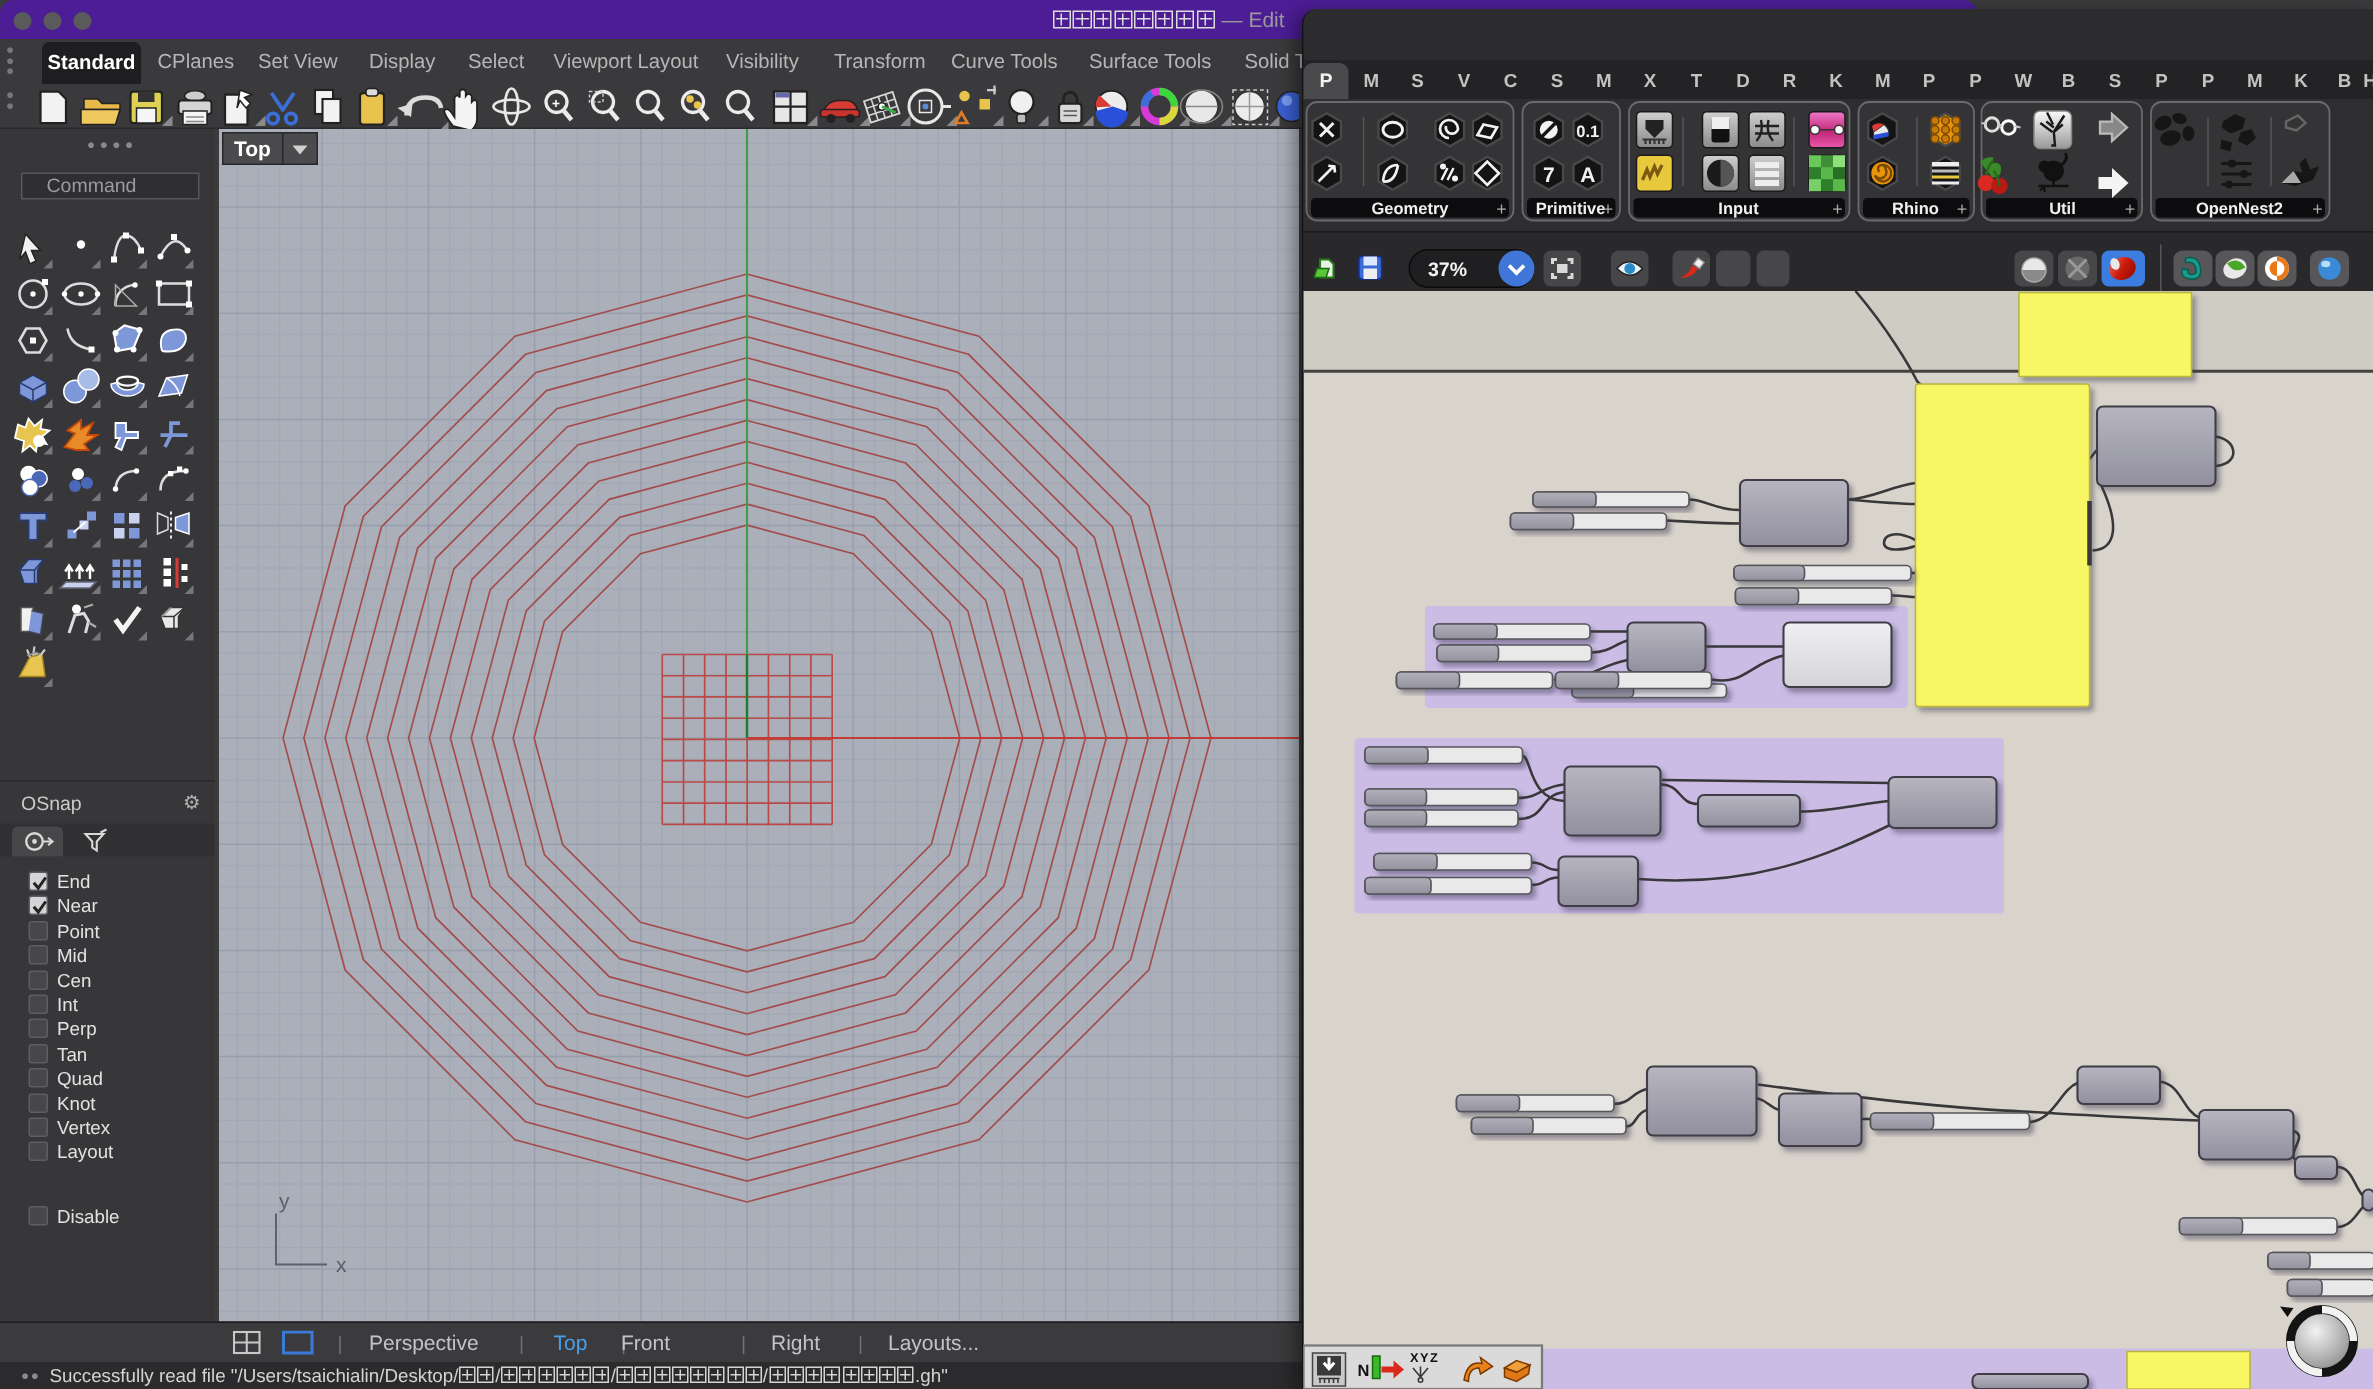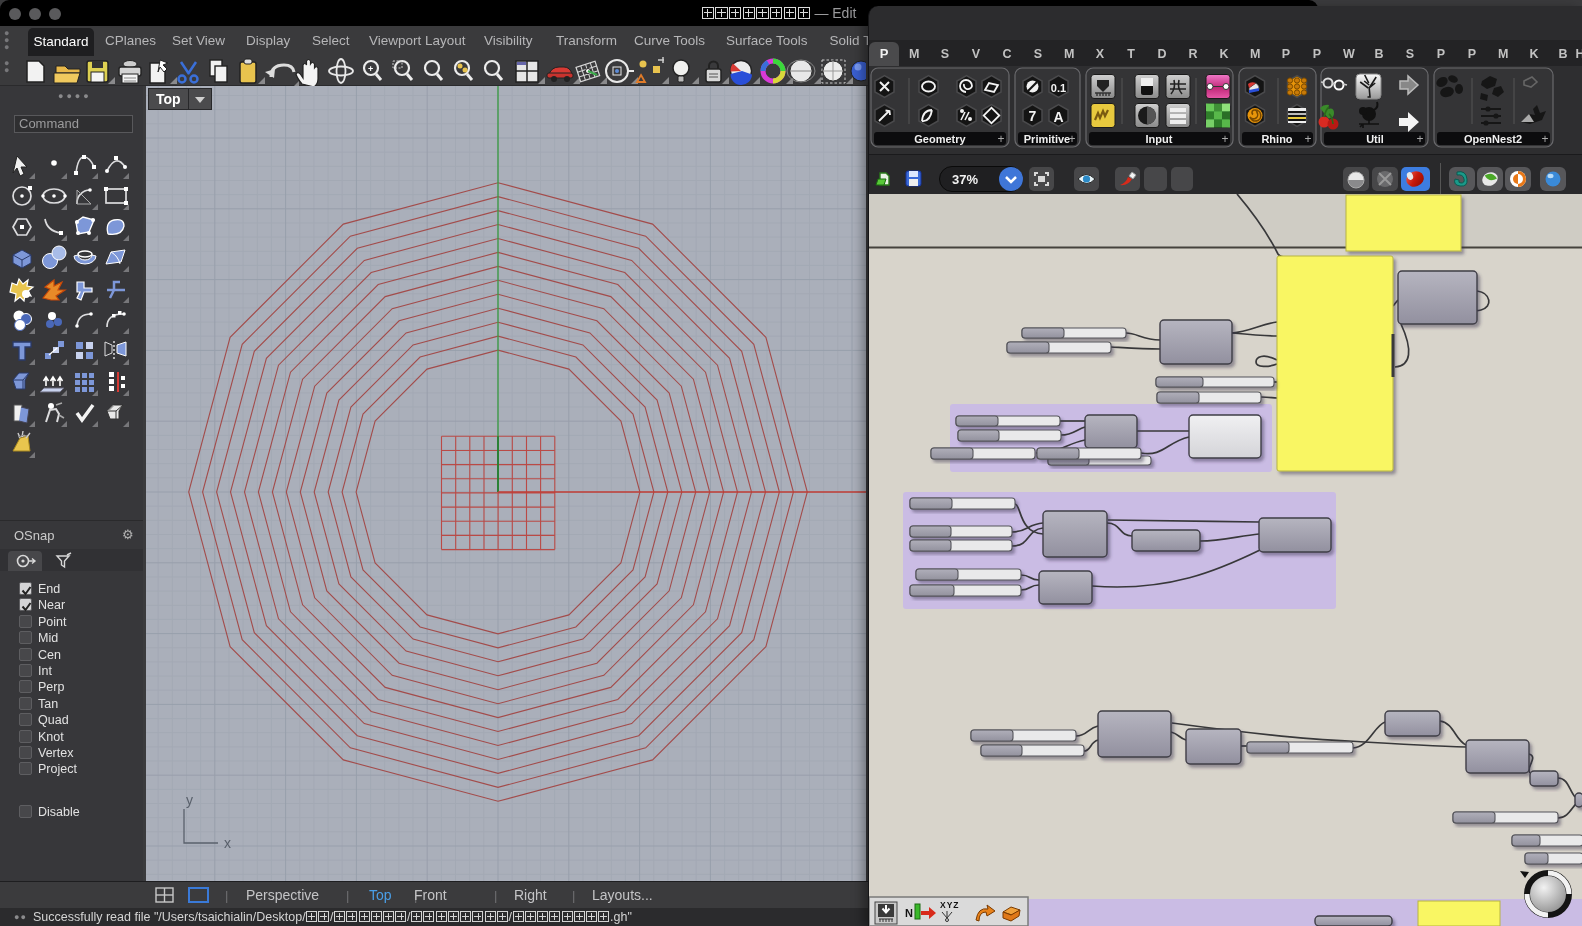--- a/index.html
+++ b/index.html
@@ -10,30 +10,30 @@
 .ghl{position:absolute;top:7px;width:10px;text-align:center;color:#c2c2c2;font-size:12.5px;font-weight:bold}
 .ghtab{position:absolute;top:2px;width:30px;height:24px;background:#4a4a4c;border-radius:6px 6px 0 0;text-align:center;color:#f2f2f2;font-size:13px;font-weight:bold;line-height:24px}
 .osrow{position:absolute;left:19px;height:15px}
 .cb{display:inline-block;width:13px;height:13px;background:#47474a;border:1px solid #5e5e61;border-radius:2px;vertical-align:middle}
 .cb.on{background:#d4d4d6}
 .oslbl{color:#e2e2e2;font-size:12.5px;margin-left:6px;vertical-align:middle}
 .vptab{color:#c4c4c6;font-size:14px;position:absolute;top:5px}
 .sep{color:#707072;font-size:13px;position:absolute;top:6px}
 </style></head><body>
 
-<div class="abs" style="left:0;top:0;width:1318px;height:26px;background:#000000;border-radius:9px 9px 0 0">
+<div class="abs" style="left:0;top:0;width:1318px;height:26px;background:#4c1d95;border-radius:9px 9px 0 0">
   <span class="tl" style="left:9px;background:#5a5a5c"></span>
   <span class="tl" style="left:29px;background:#5a5a5c"></span>
   <span class="tl" style="left:49px;background:#5a5a5c"></span>
   <div class="abs" style="left:701px;top:5px;color:#dcdcdc;font-size:14px;font-weight:bold;white-space:nowrap"><i class="cjk"></i><i class="cjk"></i><i class="cjk"></i><i class="cjk"></i><i class="cjk"></i><i class="cjk"></i><i class="cjk"></i><i class="cjk"></i><span style="color:#9a9a9c;font-weight:normal">&nbsp;—&nbsp;Edit</span></div>
 </div>
 
 <div class="abs" style="left:0;top:26px;width:1582px;height:30px;background:#3a3a3c;color:#b6b6b8;font-size:13.5px;line-height:30px">
   <div class="abs" style="left:4px;top:4px;color:#77777a;font-size:9px;line-height:7px">●<br>●<br>●</div>
-  <div class="abs" style="left:28px;top:2px;width:66px;height:28px;background:#1e1e20;border-radius:5px 5px 0 0;color:#fff;font-weight:normal;text-align:center;line-height:28px">Standard</div>
+  <div class="abs" style="left:28px;top:2px;width:66px;height:28px;background:#1e1e20;border-radius:5px 5px 0 0;color:#fff;font-weight:bold;text-align:center;line-height:28px">Standard</div>
   <span style="position:absolute;left:105px;width:46px;text-align:center;white-space:nowrap">CPlanes</span>
     <span style="position:absolute;left:172px;width:52px;text-align:left;white-space:nowrap">Set View</span>
     <span style="position:absolute;left:246px;width:43px;text-align:center;white-space:nowrap">Display</span>
     <span style="position:absolute;left:312px;width:33px;text-align:center;white-space:nowrap">Select</span>
     <span style="position:absolute;left:369px;width:94px;text-align:center;white-space:nowrap">Viewport Layout</span>
     <span style="position:absolute;left:484px;width:48px;text-align:center;white-space:nowrap">Visibility</span>
     <span style="position:absolute;left:556px;width:54px;text-align:center;white-space:nowrap">Transform</span>
     <span style="position:absolute;left:634px;width:68px;text-align:center;white-space:nowrap">Curve Tools</span>
     <span style="position:absolute;left:726px;width:78px;text-align:center;white-space:nowrap">Surface Tools</span>
     <span style="position:absolute;left:828px;width:45px;text-align:center;white-space:nowrap">Solid T</span>
@@ -140,21 +140,21 @@
     <rect x="822" y="60" width="23" height="23" fill="none" stroke="#ccc" stroke-width="1" stroke-dasharray="2.5 2"></rect>
     <circle cx="833" cy="71" r="10" fill="#ececec" stroke="#333"></circle>
     <path d="M823 71 h20 M833 61 v20" stroke="#999" stroke-width="1"></path>
     <polygon points="846,84 853,84 853,77" fill="#8a8a8c"></polygon>
     <circle cx="861" cy="71" r="10" fill="#3a5fd0" stroke="#222"></circle>
     <circle cx="858" cy="67" r="3.5" fill="#7a9af0"></circle>
   </svg>
 
 <div class="abs" style="left:0;top:86px;width:143px;height:795px;background:#37373a">
   <div class="abs" style="left:58px;top:91px;color:#8a8a8c;font-size:9px;letter-spacing:3px;top:5px">●●●●</div>
-  <div class="abs" style="left:14px;top:29px;width:119px;height:18px;background:#2f2f31;border:1px solid #58585b;color:#9b9b9d;font-size:13px;line-height:16px;padding-left:4px">Command</div>
+  <div class="abs" style="left:14px;top:29px;width:119px;height:18px;background:#2f2f31;border:1px solid #58585b;color:#9b9b9d;font-size:13px;line-height:16px;padding-left:16px">Command</div>
 </div>
 <svg width="146" height="320" viewBox="0 148 146 320" style="position:absolute;left:0;top:148px">
     <polygon points="35,179 29,179 35,173" fill="#77777a"></polygon>
     <polygon points="67,179 61,179 67,173" fill="#77777a"></polygon>
     <polygon points="98,179 92,179 98,173" fill="#77777a"></polygon>
     <polygon points="129,179 123,179 129,173" fill="#77777a"></polygon>
     <polygon points="35,210 29,210 35,204" fill="#77777a"></polygon>
     <polygon points="67,210 61,210 67,204" fill="#77777a"></polygon>
     <polygon points="98,210 92,210 98,204" fill="#77777a"></polygon>
     <polygon points="129,210 123,210 129,204" fill="#77777a"></polygon>
@@ -326,21 +326,21 @@
         </svg></span><span class="oslbl">Near</span></div>
     <div class="osrow" style="top:91px"><span class="cb"></span><span class="oslbl">Point</span></div>
     <div class="osrow" style="top:107px"><span class="cb"></span><span class="oslbl">Mid</span></div>
     <div class="osrow" style="top:124px"><span class="cb"></span><span class="oslbl">Cen</span></div>
     <div class="osrow" style="top:140px"><span class="cb"></span><span class="oslbl">Int</span></div>
     <div class="osrow" style="top:156px"><span class="cb"></span><span class="oslbl">Perp</span></div>
     <div class="osrow" style="top:173px"><span class="cb"></span><span class="oslbl">Tan</span></div>
     <div class="osrow" style="top:189px"><span class="cb"></span><span class="oslbl">Quad</span></div>
     <div class="osrow" style="top:206px"><span class="cb"></span><span class="oslbl">Knot</span></div>
     <div class="osrow" style="top:222px"><span class="cb"></span><span class="oslbl">Vertex</span></div>
-    <div class="osrow" style="top:238px"><span class="cb"></span><span class="oslbl">Project</span></div>
+    <div class="osrow" style="top:238px"><span class="cb"></span><span class="oslbl">Layout</span></div>
     <div class="osrow" style="top:281px"><span class="cb"></span><span class="oslbl">Disable</span></div>
 </div>
 
 <div class="abs" style="left:146px;top:86px;width:720px;height:795px;background:#aaafba;overflow:hidden">
 <svg width="720" height="795" viewBox="0 0 720 795" style="position:absolute;left:0;top:0">
 <g stroke="#a3a9b4" stroke-width="1">
         <line x1="12.2" y1="0" x2="12.2" y2="795"></line>
         <line x1="26.3" y1="0" x2="26.3" y2="795"></line>
         <line x1="40.5" y1="0" x2="40.5" y2="795"></line>
         <line x1="54.6" y1="0" x2="54.6" y2="795"></line>

